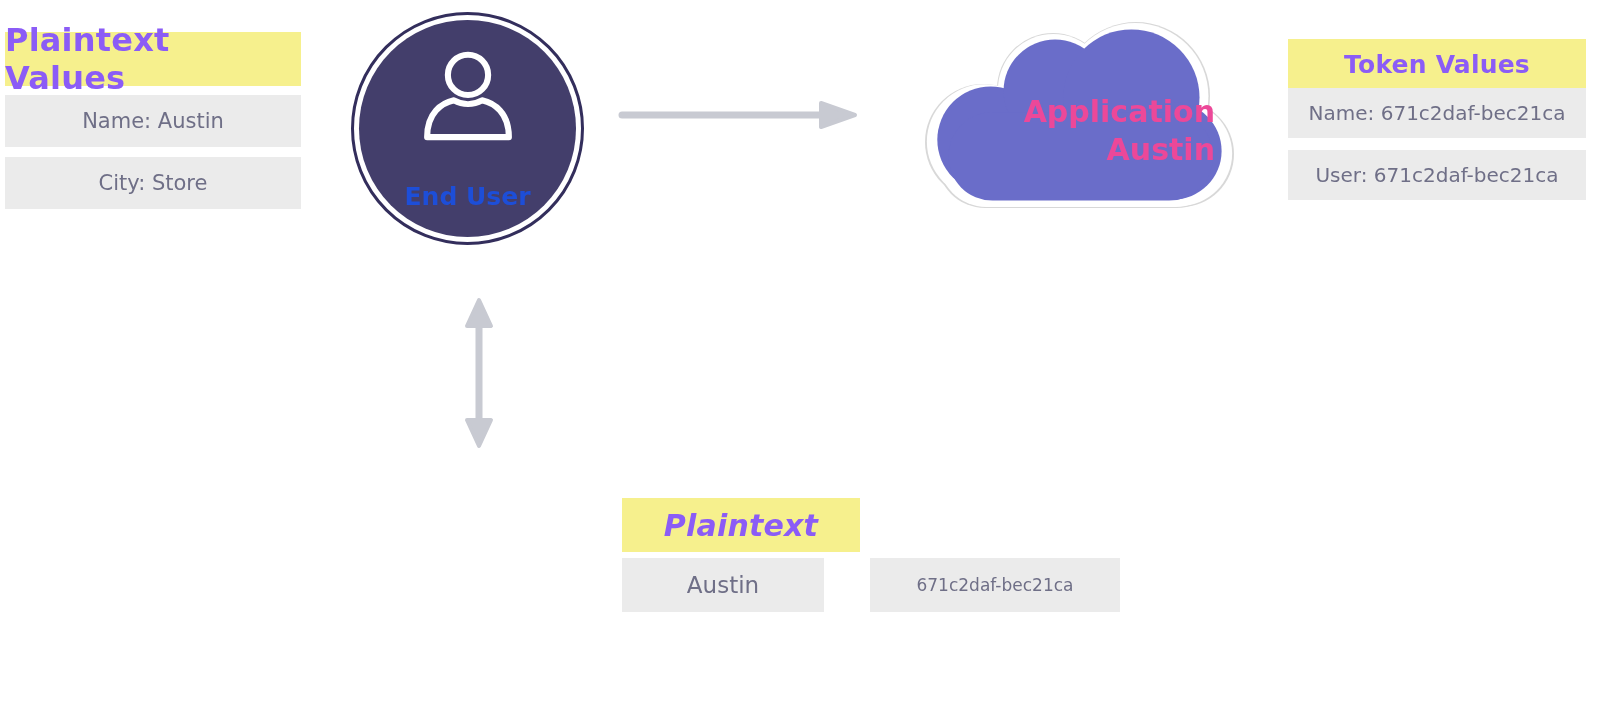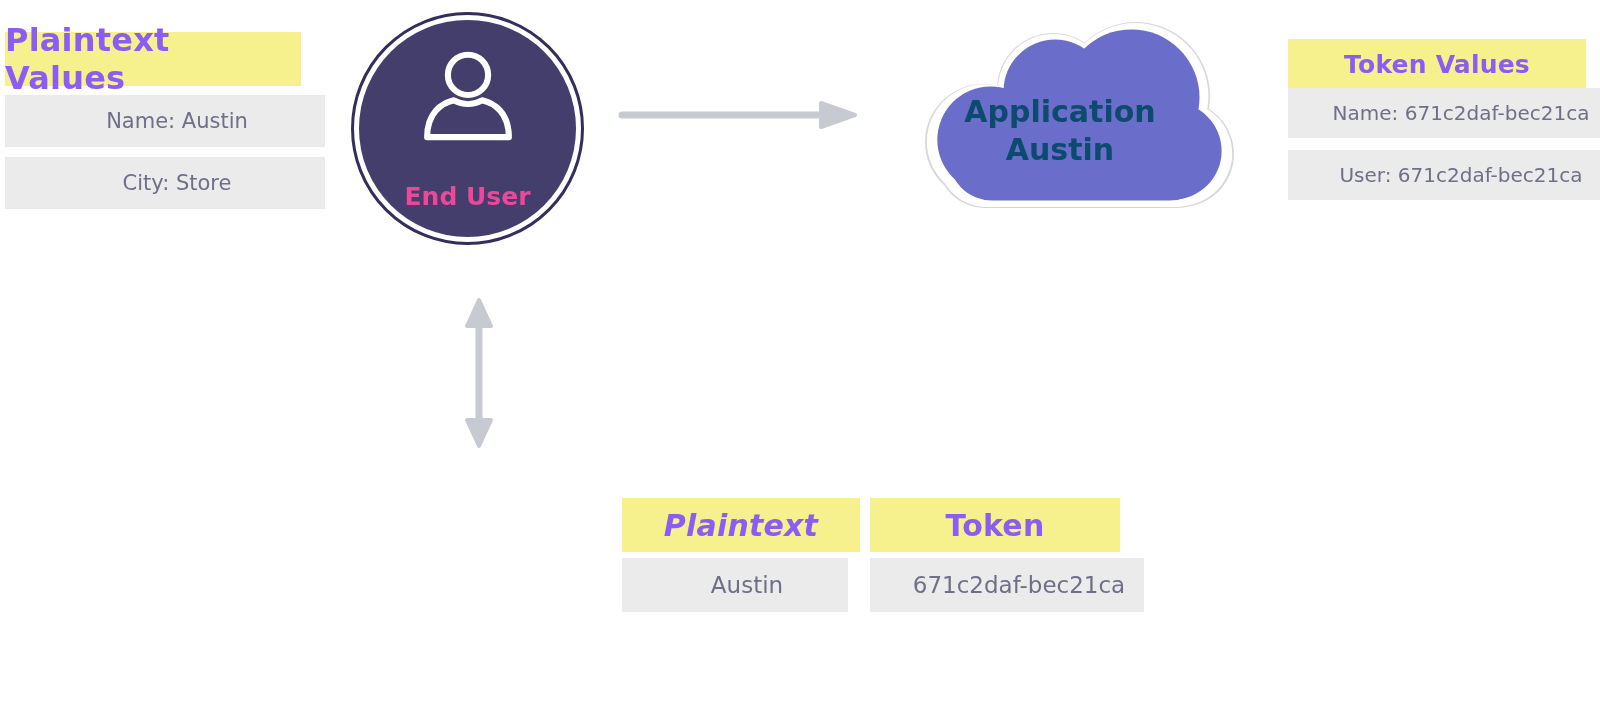--- a/index.html
+++ b/index.html
@@ -32,21 +32,20 @@
   
   .panel-row {
     position: absolute;
     background: #ebebeb;
     color: #6f6f87;
     font-size: 21px;
     display: flex;
     align-items: center;
     justify-content: center;
     white-space: nowrap;
-    padding-left: 24px;
   }
 
   
   .node { position: absolute; }
   .node-outer {
     position: absolute;
     inset: 0;
     border: 3px solid #332e5c;
     background: #ffffff;
     border-radius: 50%;
@@ -60,33 +59,33 @@
   .node-icon {
     position: absolute;
     left: 50%;
     transform: translateX(-50%);
   }
   .node-label {
     position: absolute;
     left: 0;
     right: 0;
     text-align: center;
-    color: #ec4899;
+    color: #1d4ed8;
     font-weight: 700;
     font-size: 25px;
   }
 
   
   .cloud-label {
     position: absolute;
     display: flex;
     flex-direction: column;
-    align-items: center;
+    align-items: flex-end;
     justify-content: center;
-    color: #0c4a6e;
+    color: #ec4899;
     font-weight: 700;
     font-size: 30px;
     line-height: 1.25;
     text-align: center;
   }
 </style>
 </head>
 <body>
 
 <div class="canvas">
@@ -134,17 +133,16 @@
   <div class="panel-row" style="left:1288px; top:150px; width:298px; height:50px; font-size:20px;">User: 671c2daf-bec21ca</div>
 
   <svg class="abs" style="left:458px; top:294px;" width="42" height="158" viewBox="0 0 42 158">
     <line x1="21" y1="28" x2="21" y2="130" stroke="#c8cad2" stroke-width="7" stroke-linecap="round"></line>
     <polygon points="9,32 21,6 33,32" fill="#c8cad2" stroke="#c8cad2" stroke-width="4" stroke-linejoin="round"></polygon>
     <polygon points="9,126 21,152 33,126" fill="#c8cad2" stroke="#c8cad2" stroke-width="4" stroke-linejoin="round"></polygon>
   </svg>
 
 
   <div class="panel-header" style="left:622px; top:498px; width:238px; height:54px; font-size:30px;font-style:italic;">Plaintext</div>
-  <div class="panel-header" style="left:870px; top:498px; width:250px; height:54px; font-size:30px;">Token</div>
   <div class="panel-row" style="left:622px; top:558px; width:202px; height:54px; font-size:23px;">Austin</div>
-  <div class="panel-row" style="left:870px; top:558px; width:250px; height:54px; font-size:23px;">671c2daf-bec21ca</div>
+  <div class="panel-row" style="left:870px; top:558px; width:250px; height:54px; font-size:17px;">671c2daf-bec21ca</div>
 
 </div>
 
 </body></html>

